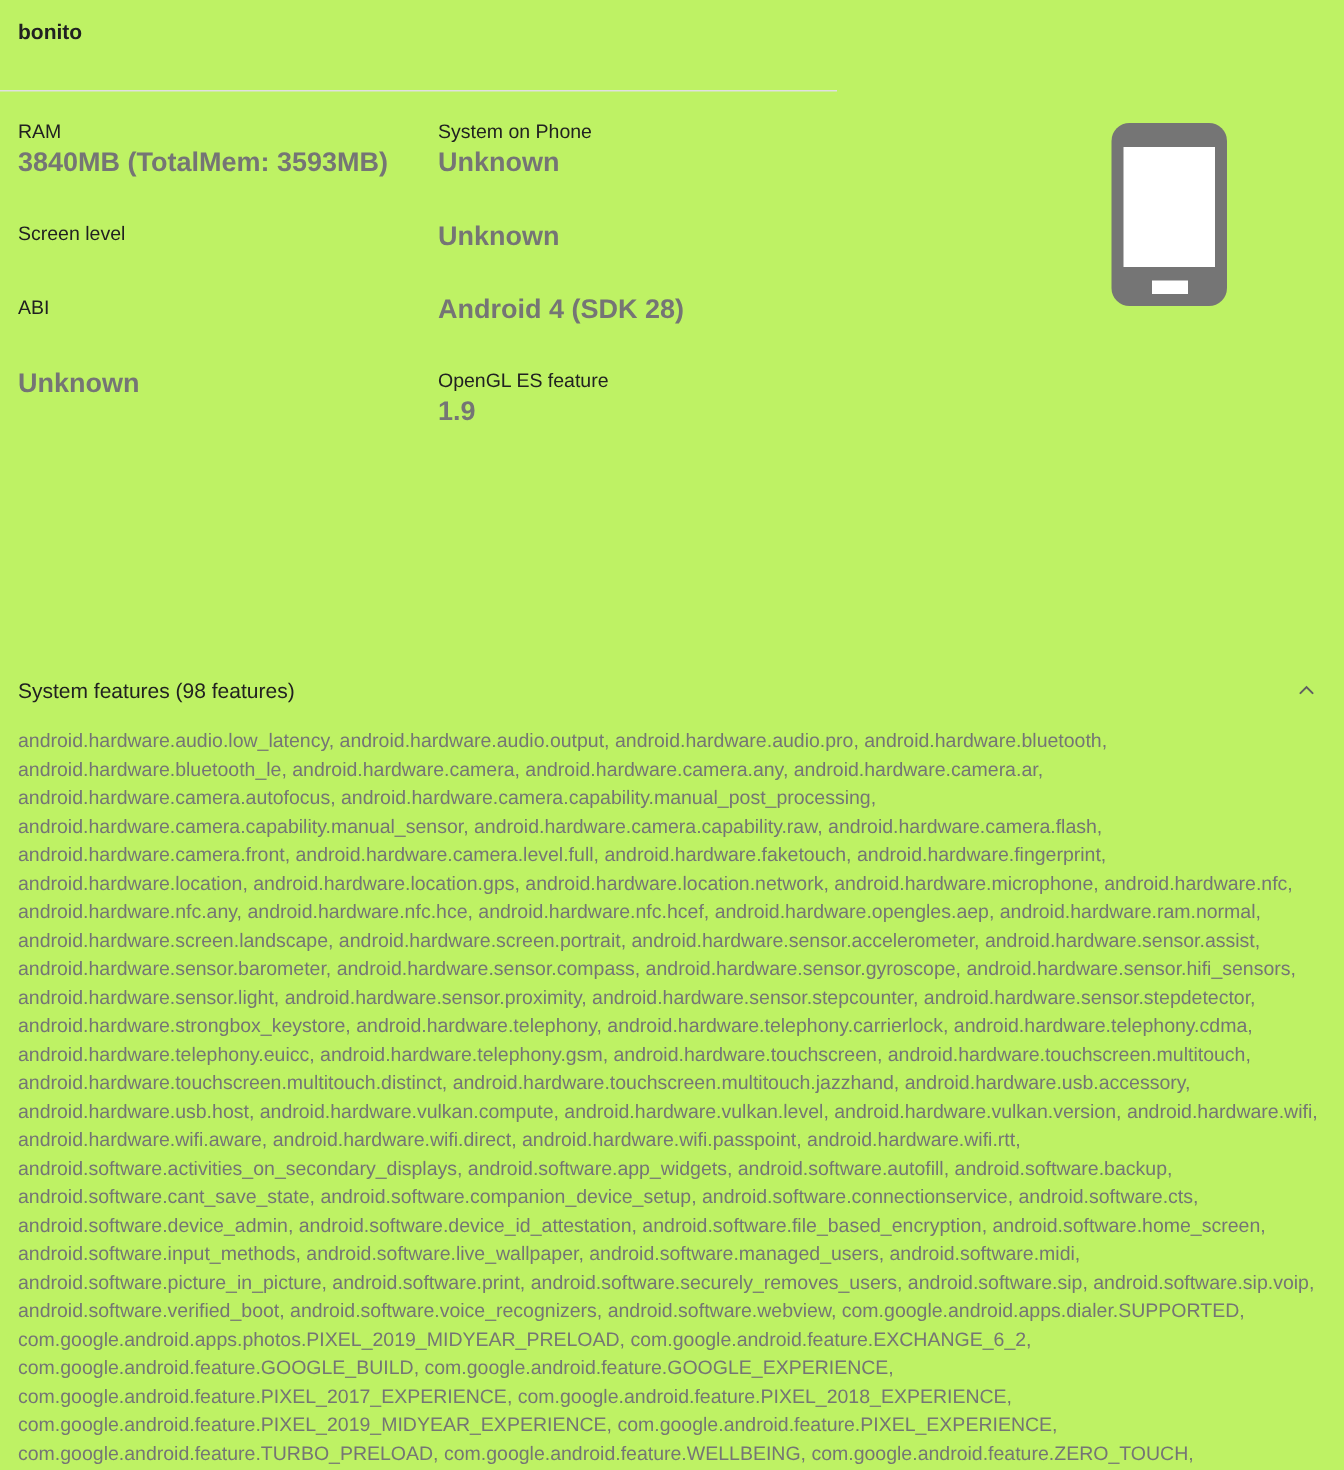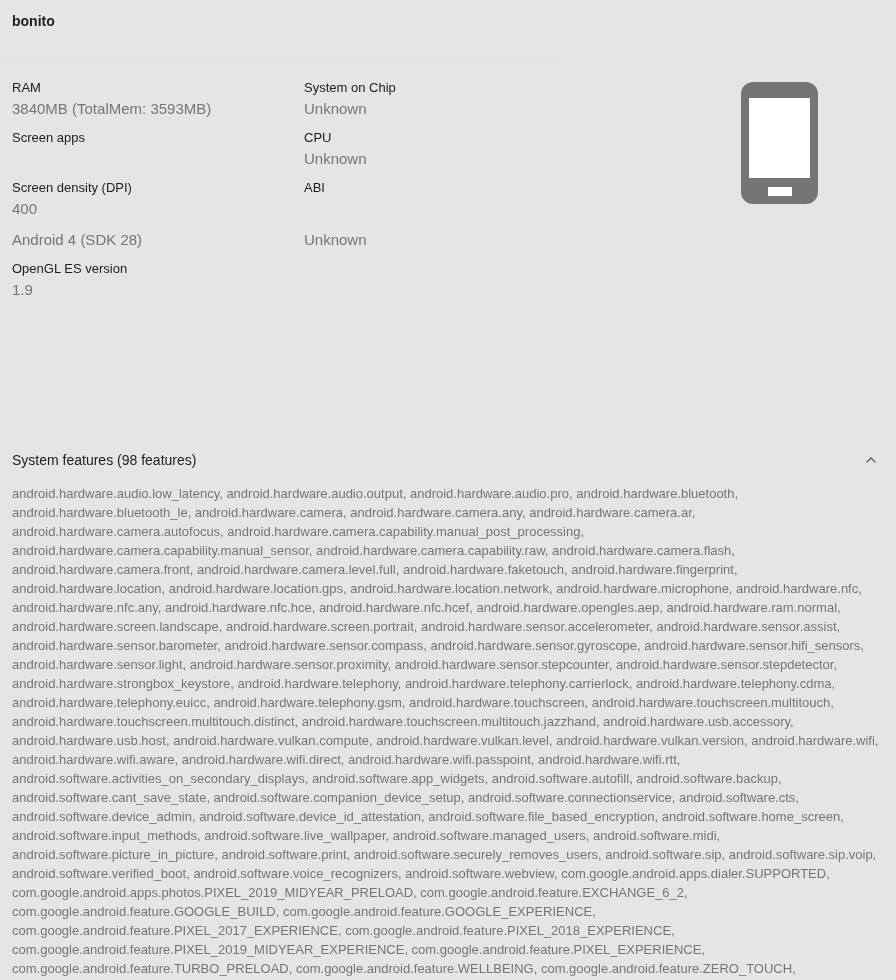--- a/index.html
+++ b/index.html
@@ -1,28 +1,28 @@
 <!DOCTYPE html>
 <html><head>
 <meta charset="utf-8">
 <style>
   html, body { margin:0; padding:0; background:#ffffff; }
   .page {
-    position:relative; width:896px; height:980px; background:#e5e5e5;
+    position:relative; width:896px; height:980px; background:#bef264;
     font-family:"Liberation Sans", sans-serif; overflow:hidden;
   }
   .page-title { position:absolute; left:12px; top:13px; font-size:14px; font-weight:700; color:#212121; }
   .divider { position:absolute; left:0; top:60px; width:558px; height:1px; background:#e0e0e0; }
 
   .spec-grid {
     position:absolute; left:12px; top:80px;
-    display:grid; grid-template-columns:280px 280px; row-gap:30px;gap:12px;
+    display:grid; grid-template-columns:280px 280px; row-gap:30px;
   }
   .spec-label { font-size:13px; line-height:16px; color:#212121; margin-bottom:3px; }
-  .spec-value { font-size:15px; line-height:19px; color:#757575; white-space:pre-line; }
+  .spec-value { font-size:18px; line-height:19px; color:#757575; white-space:pre-line;font-weight:bold; }
 
   .phone {
     position:absolute; left:741px; top:82px; width:77px; height:122px;
     background:#757575; border-radius:12px;
   }
   .phone-screen { position:absolute; left:8px; right:8px; top:16px; height:80px; background:#ffffff; }
   .phone-homebar {
     position:absolute; left:50%; transform:translateX(-50%);
     bottom:8px; width:24px; height:9px; background:#ffffff;
   }
@@ -47,45 +47,40 @@
 
   <div class="page-title">bonito</div>
   <div class="divider"></div>
 
   <div class="spec-grid">
     <div class="spec-cell">
       <div class="spec-label">RAM</div>
       <div class="spec-value">3840MB (TotalMem: 3593MB)</div>
     </div>
     <div class="spec-cell">
-      <div class="spec-label">System on Chip</div>
+      <div class="spec-label">System on Phone</div>
       <div class="spec-value">Unknown</div>
     </div>
     <div class="spec-cell">
-      <div class="spec-label">Screen apps</div>
+      <div class="spec-label">Screen level</div>
     </div>
     <div class="spec-cell">
-      <div class="spec-label">CPU</div>
       <div class="spec-value">Unknown</div>
-    </div>
-    <div class="spec-cell">
-      <div class="spec-label">Screen density (DPI)</div>
-      <div class="spec-value">400</div>
     </div>
     <div class="spec-cell">
       <div class="spec-label">ABI</div>
     </div>
     <div class="spec-cell">
       <div class="spec-value">Android 4 (SDK 28)</div>
     </div>
     <div class="spec-cell">
       <div class="spec-value">Unknown</div>
     </div>
     <div class="spec-cell">
-      <div class="spec-label">OpenGL ES version</div>
+      <div class="spec-label">OpenGL ES feature</div>
       <div class="spec-value">1.9</div>
     </div>
   </div>
 
   <div class="phone">
     <div class="phone-screen"></div>
     <div class="phone-homebar"></div>
   </div>
 
   <div class="features-header">

